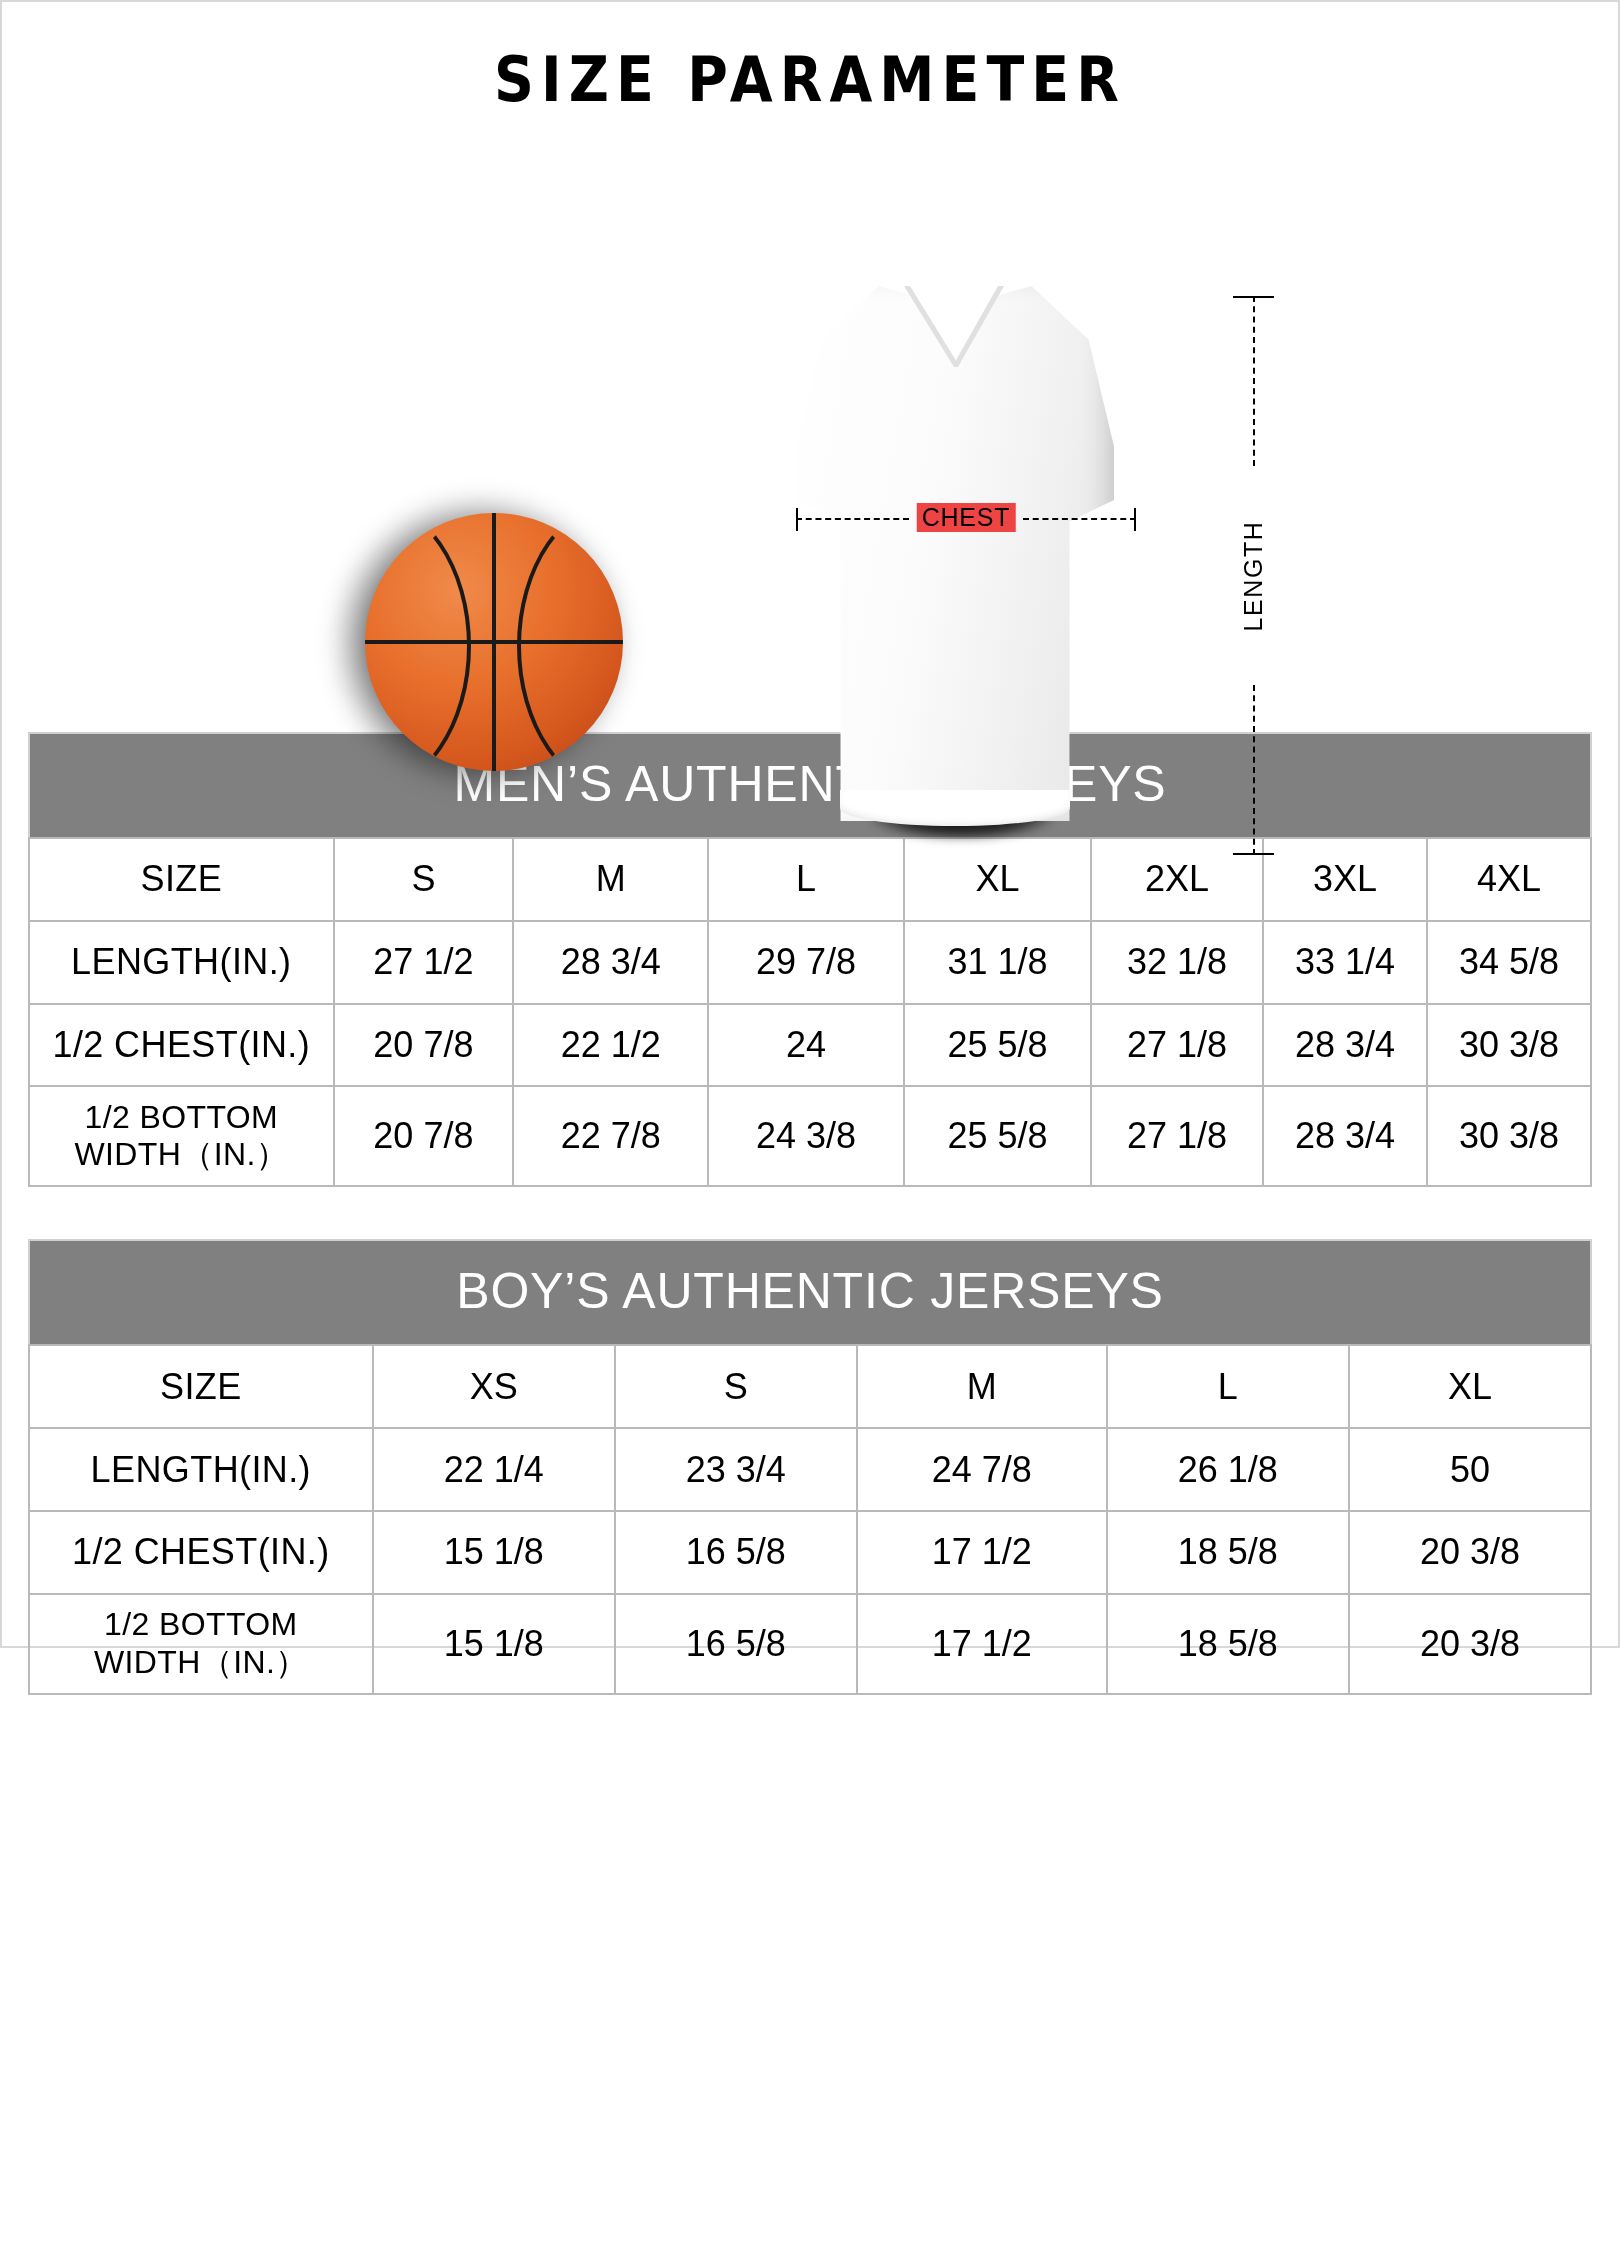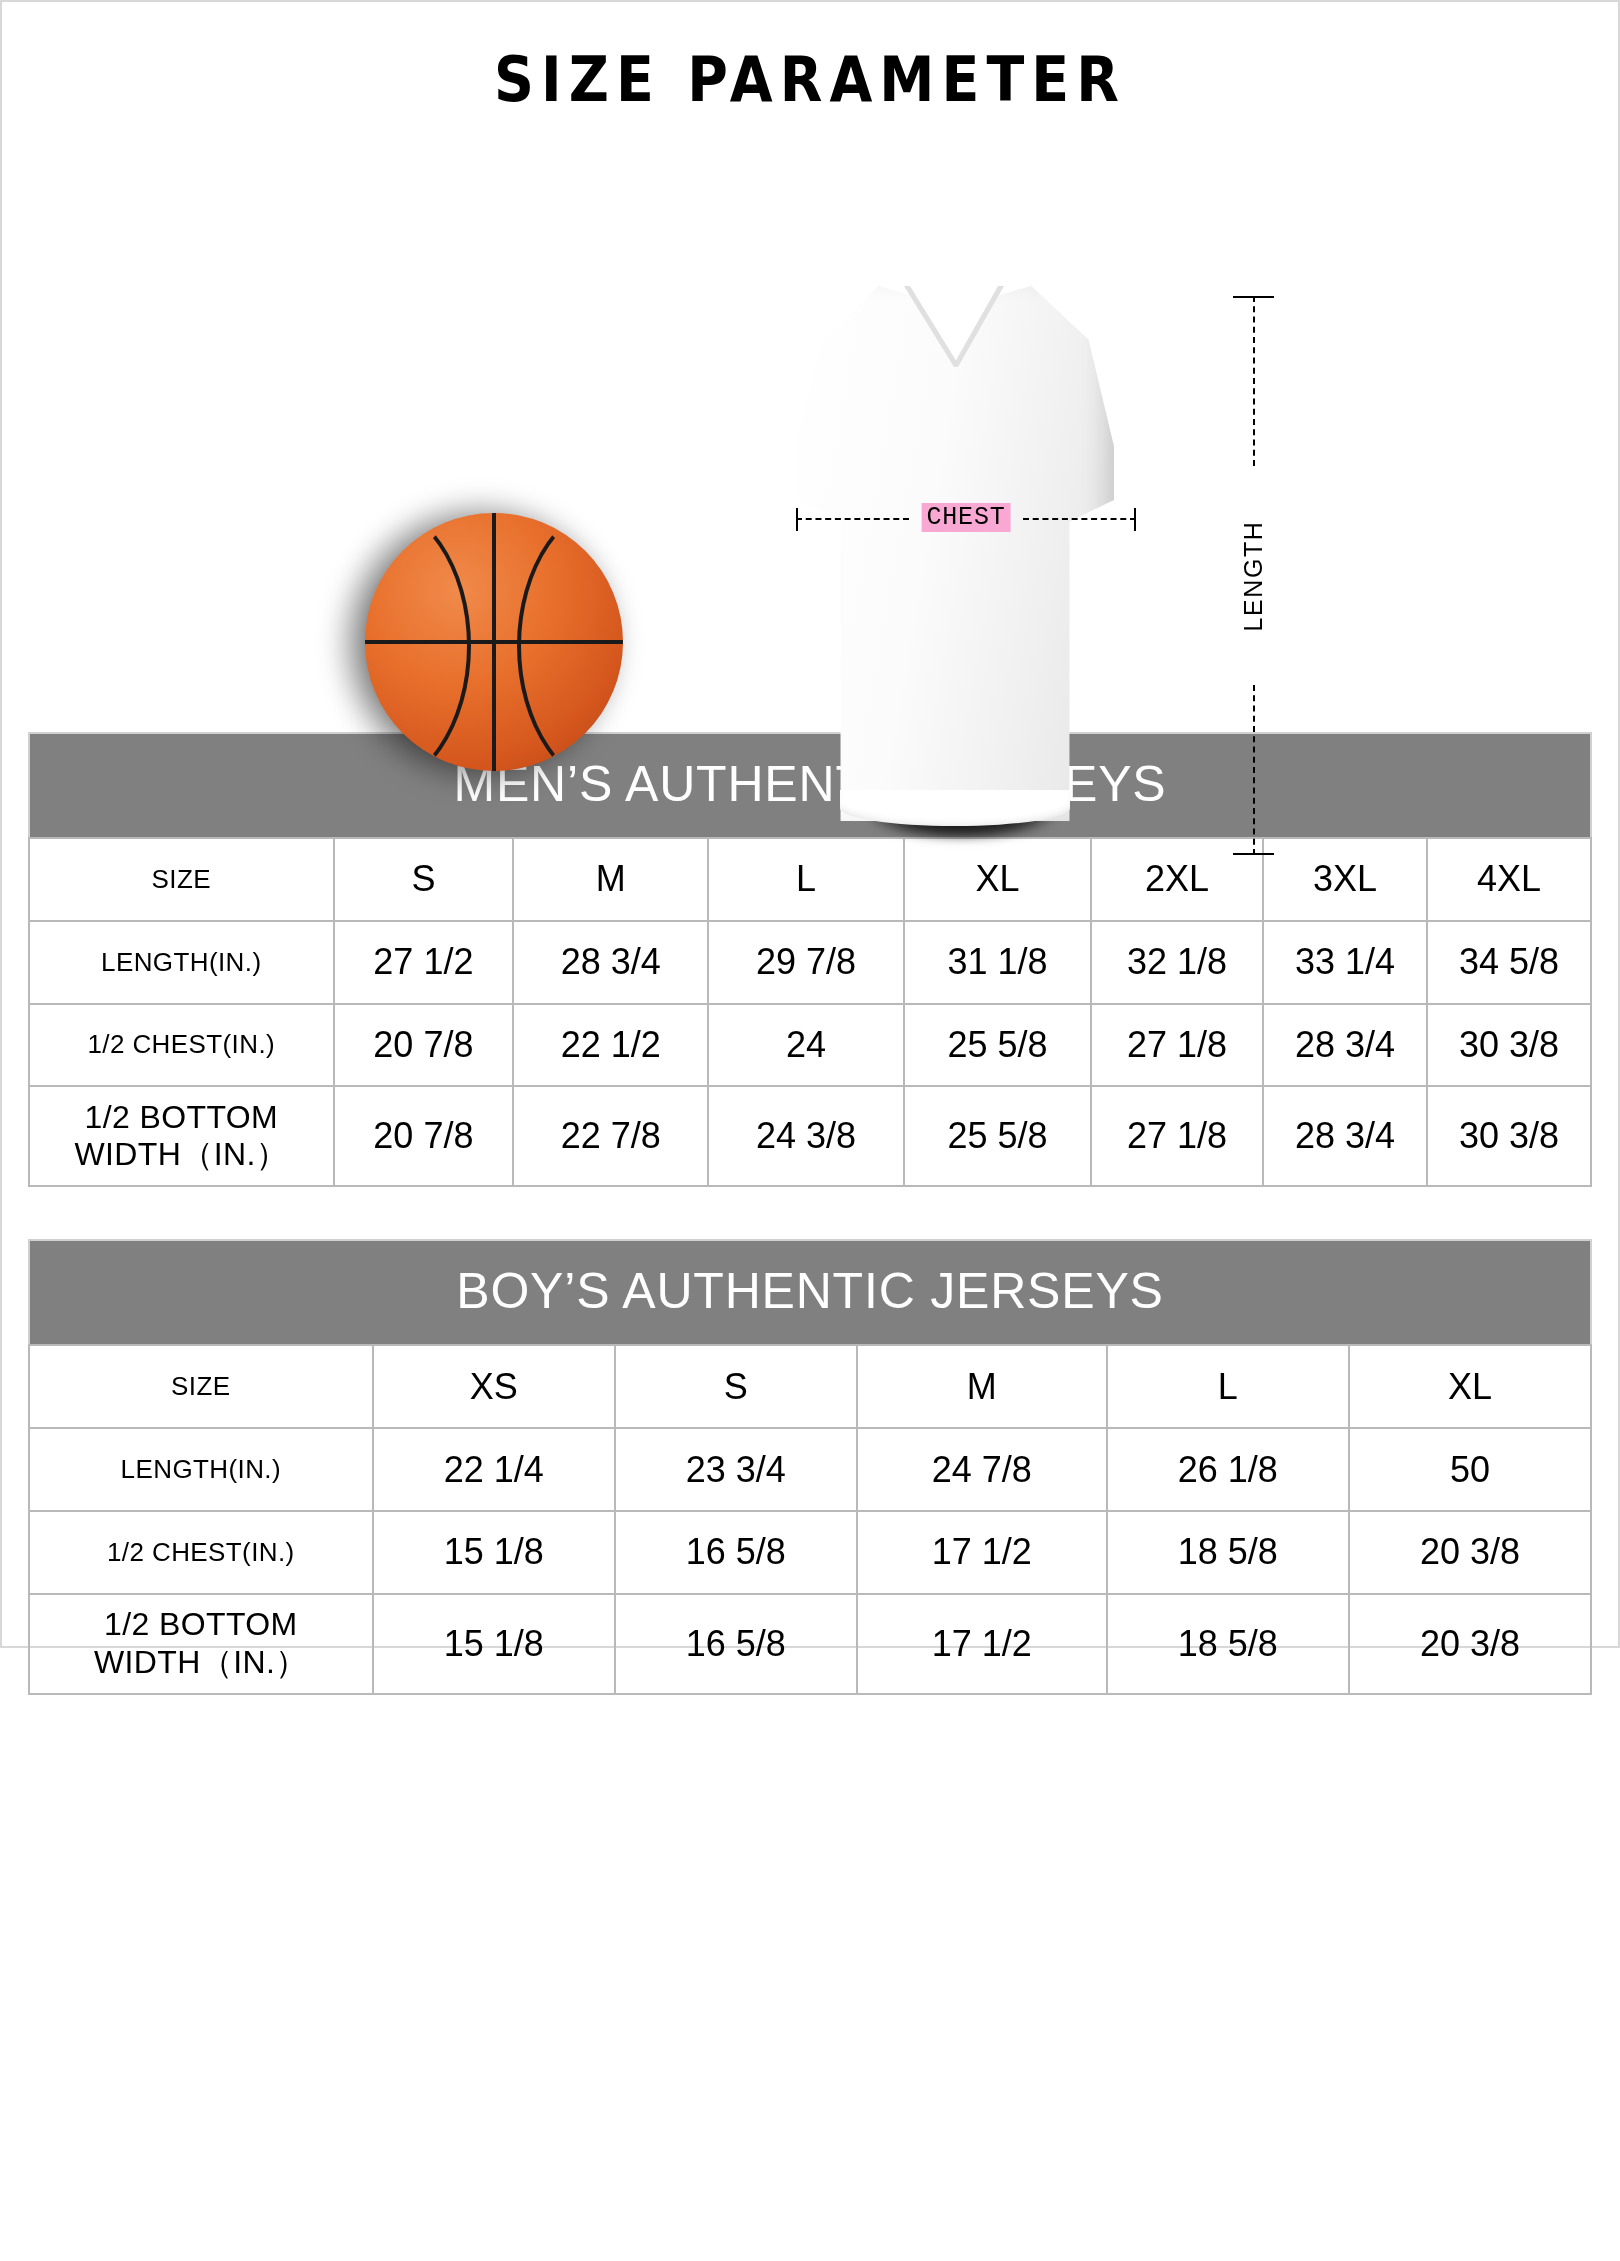--- a/index.html
+++ b/index.html
@@ -198,24 +198,24 @@
     height: 23px;
     background: #000;
   }
   .chest-line .cap.l { left: 0; }
   .chest-line .cap.r { right: 0; }
   .chest-label {
     position: absolute;
     left: 50%;
     top: 0;
     transform: translateX(-50%);
-    font-family: Liberation Mono, monospace;
+    font-family: Liberation Sans, sans-serif;
     font-size: 25px;
     letter-spacing: 0.8px;
-    background: #f9a8d4;
+    background: #ef4444;
     padding: 0 4.9px;
   }
 
   
   .length-line {
     position: absolute;
     left: 1223px;
     top: 180px;
     width: 57px;
     height: 559px;
@@ -271,21 +271,21 @@
   }
   table.size-table td {
     border: 2.4px solid #b9b9b9;
     text-align: center;
     font-size: 36px;
     font-family: "Liberation Sans", sans-serif;
     padding: 19.4px 3.2px;
     white-space: nowrap;
   }
   table.size-table td.rowhead {
-    font-size: 26px;
+    font-size: 36px;
     letter-spacing: 0.4px;
   }
   table.size-table td.rowhead.two-line {
     font-size: 32px;
     line-height: 1.18;
     padding: 11.3px 3.2px;
   }
   .spacer {
     height: 52px;
   }

